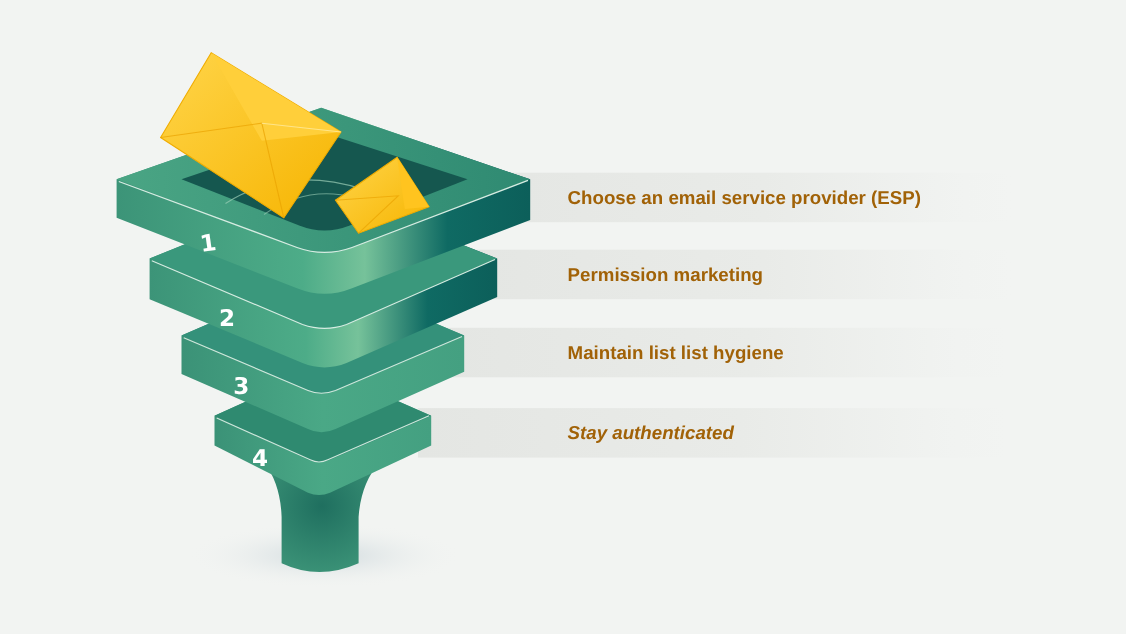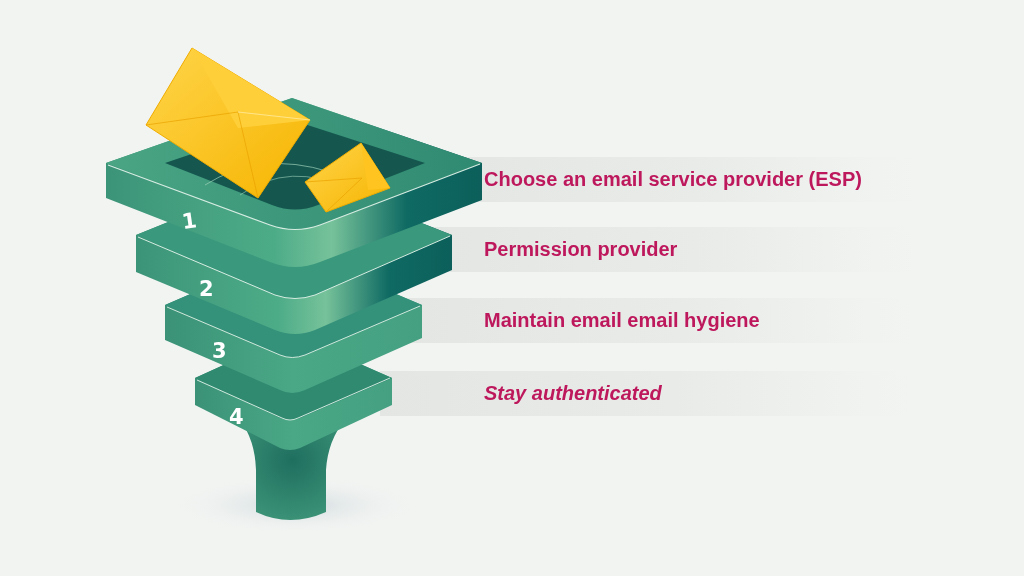--- a/index.html
+++ b/index.html
@@ -1,18 +1,18 @@
 <!DOCTYPE html>
 <html><head>
 <meta charset="utf-8">
 <style>
   html,body{margin:0;padding:0;}
   body{width:1024px;height:576px;background:#f2f4f2;position:relative;overflow:hidden;font-family:"Liberation Sans",sans-serif;}
   .band{position:absolute;height:45px;background:linear-gradient(90deg,#e4e6e3 0%,#e9ebe8 55%,rgba(240,242,240,0.6) 90%,rgba(242,244,242,0) 100%);}
-  .band-label{position:absolute;left:484px;font-weight:bold;font-size:20px;color:#be185d;line-height:45px;white-space:nowrap;}
+  .band-label{position:absolute;left:516px;font-weight:bold;font-size:17px;color:#a16207;line-height:45px;white-space:nowrap;}
   svg.funnel{position:absolute;left:0;top:0;}
   .num{font-family:"DejaVu Sans",sans-serif;font-weight:bold;font-size:21px;fill:#ffffff;}
 </style>
 </head>
 <body>
 
 <div class="band" style="left:420px;top:157px;width:500px;"></div>
 <div class="band" style="left:420px;top:227px;width:500px;"></div>
 <div class="band" style="left:400px;top:298px;width:515px;"></div>
 <div class="band" style="left:380px;top:371px;width:535px;"></div>
@@ -95,15 +95,15 @@
   </g>
 
   <g>
     <path d="M361 143 L390 188 L326 212 L305 182 Z" fill="url(#env)" stroke="#f0ac00" stroke-width="1"></path>
     <path d="M361 143 L368 190 L390 188 Z" fill="#ffc41f"></path>
     <path d="M305 182 L362 178 L326 212" stroke="#e9a300" stroke-width="1" fill="none" opacity="0.7"></path>
   </g>
 </svg>
 
 <div class="band-label" style="top:157px;">Choose an email service provider (ESP)</div>
-<div class="band-label" style="top:227px;">Permission provider</div>
-<div class="band-label" style="top:298px;">Maintain email email hygiene</div>
+<div class="band-label" style="top:227px;">Permission marketing</div>
+<div class="band-label" style="top:298px;">Maintain list list hygiene</div>
 <div class="band-label" style="top:371px;font-style:italic;">Stay authenticated</div>
 
 </body></html>

